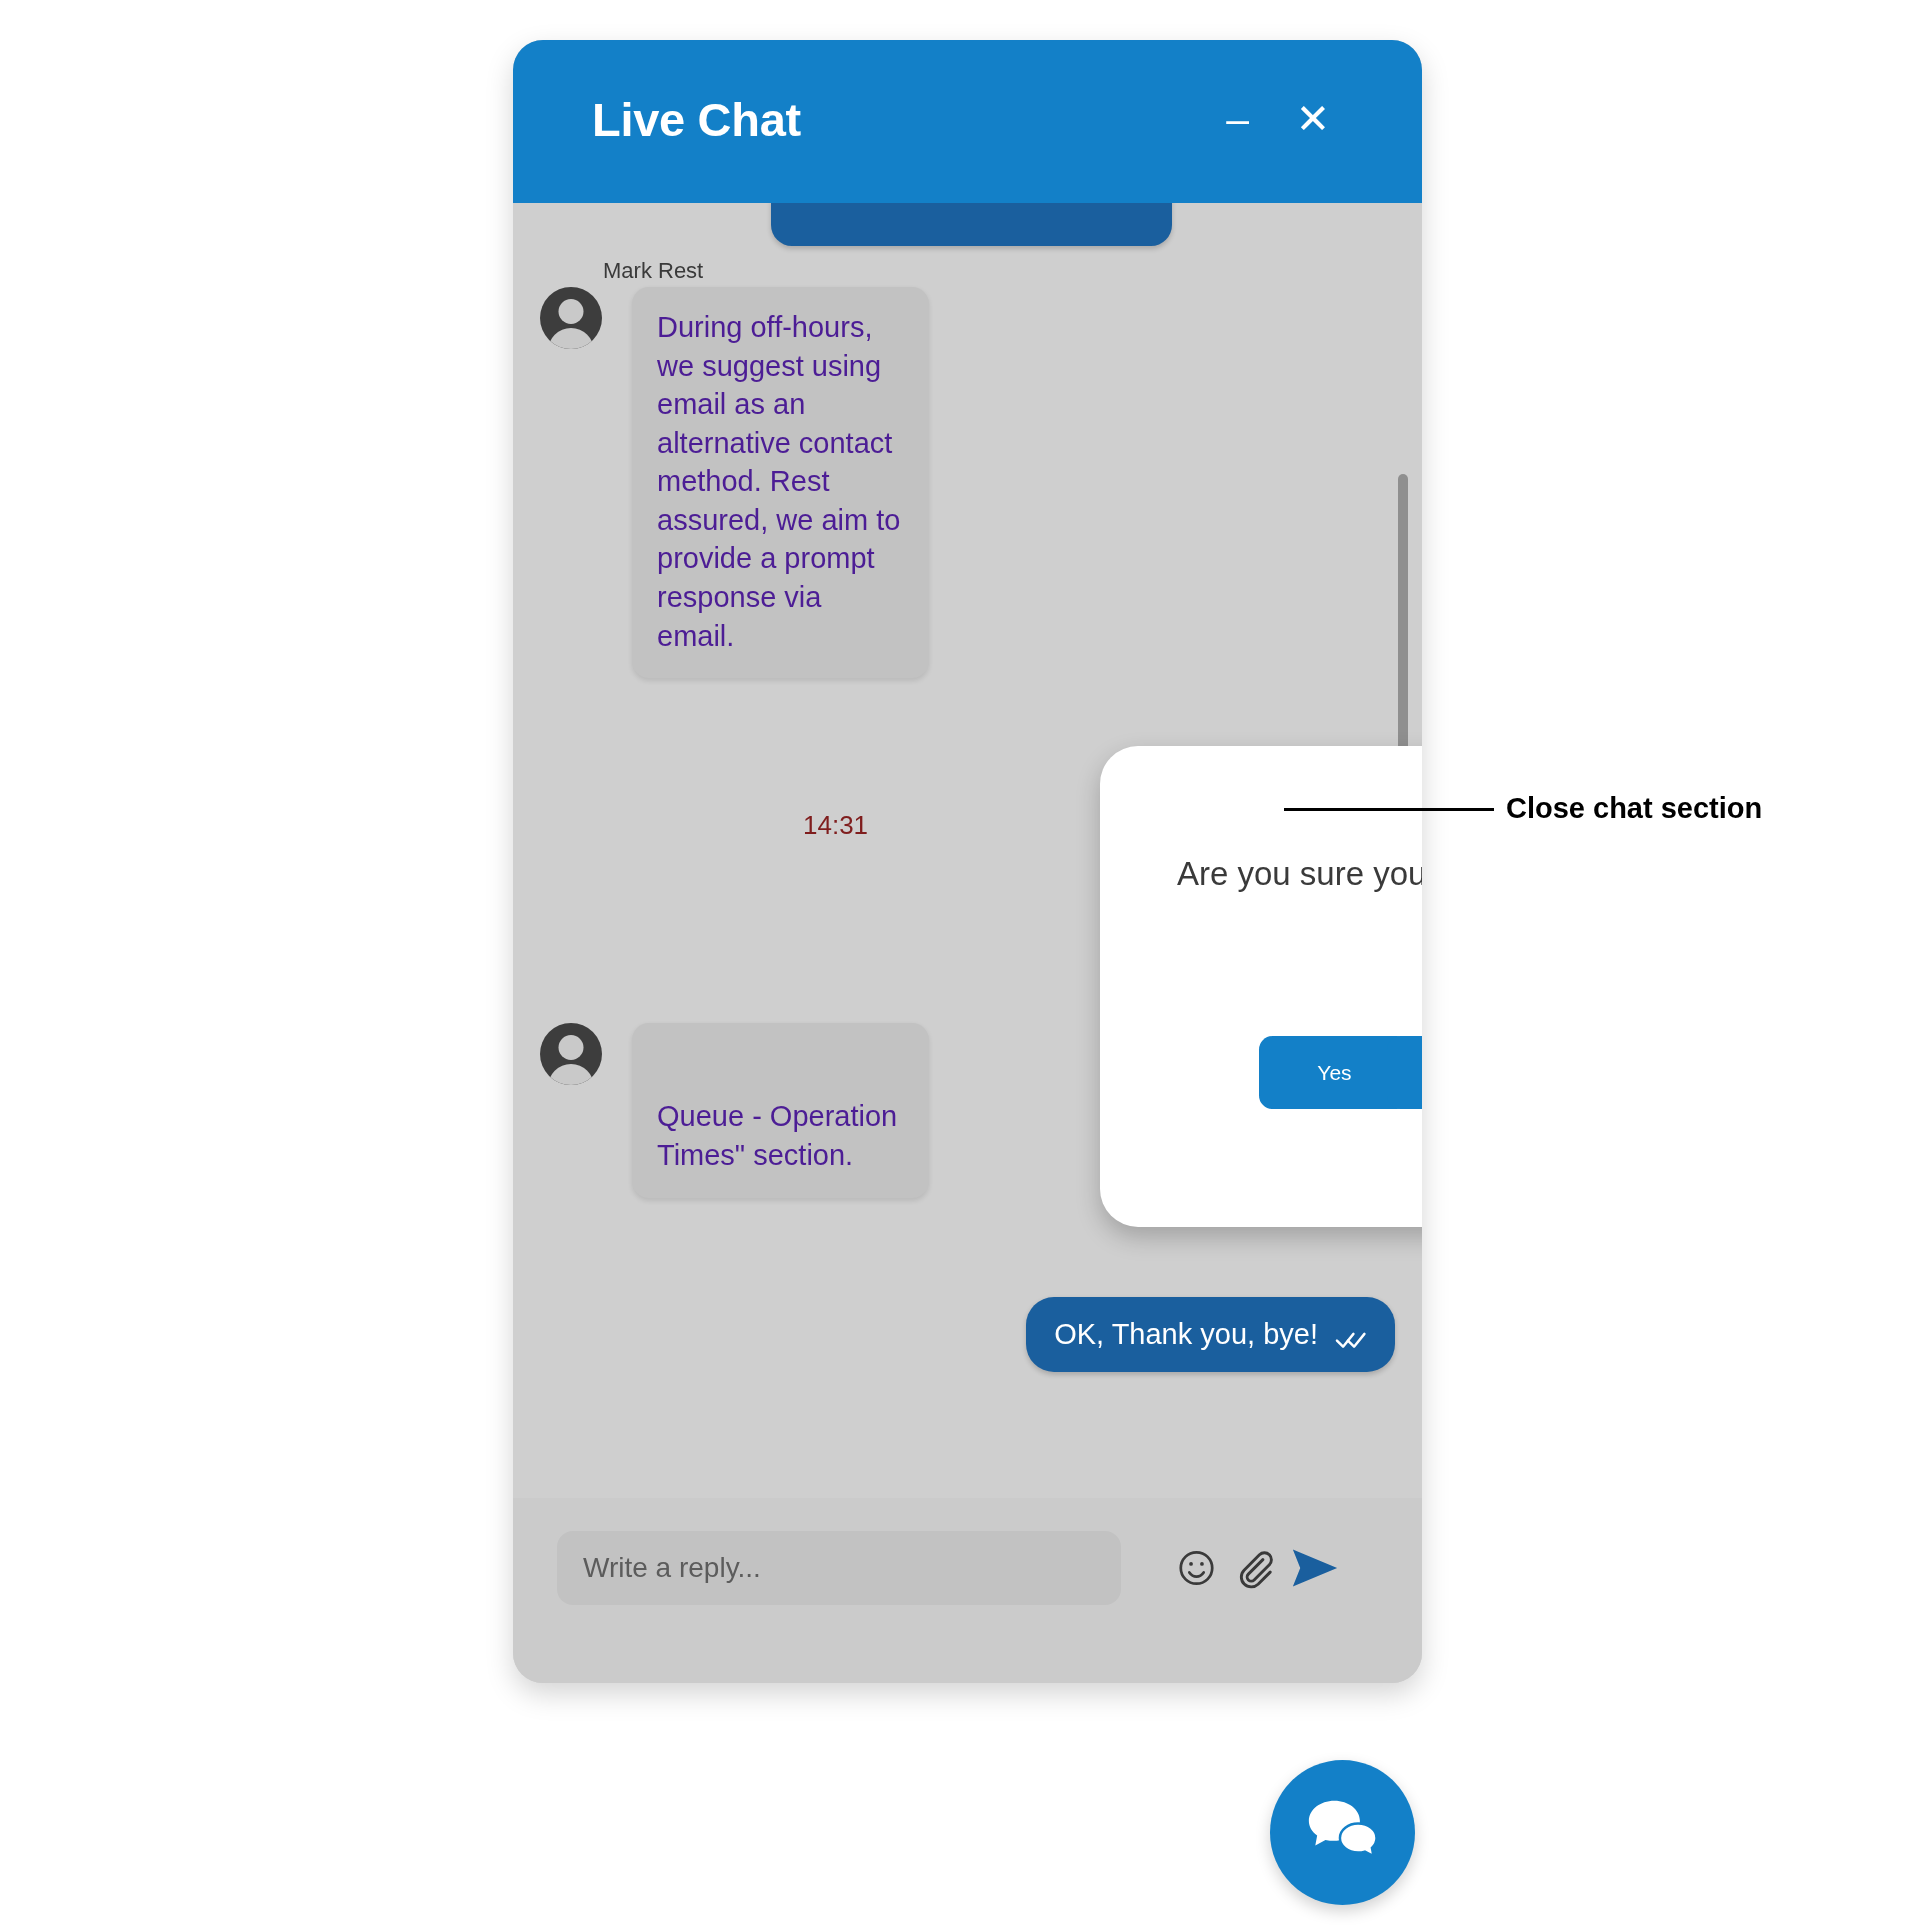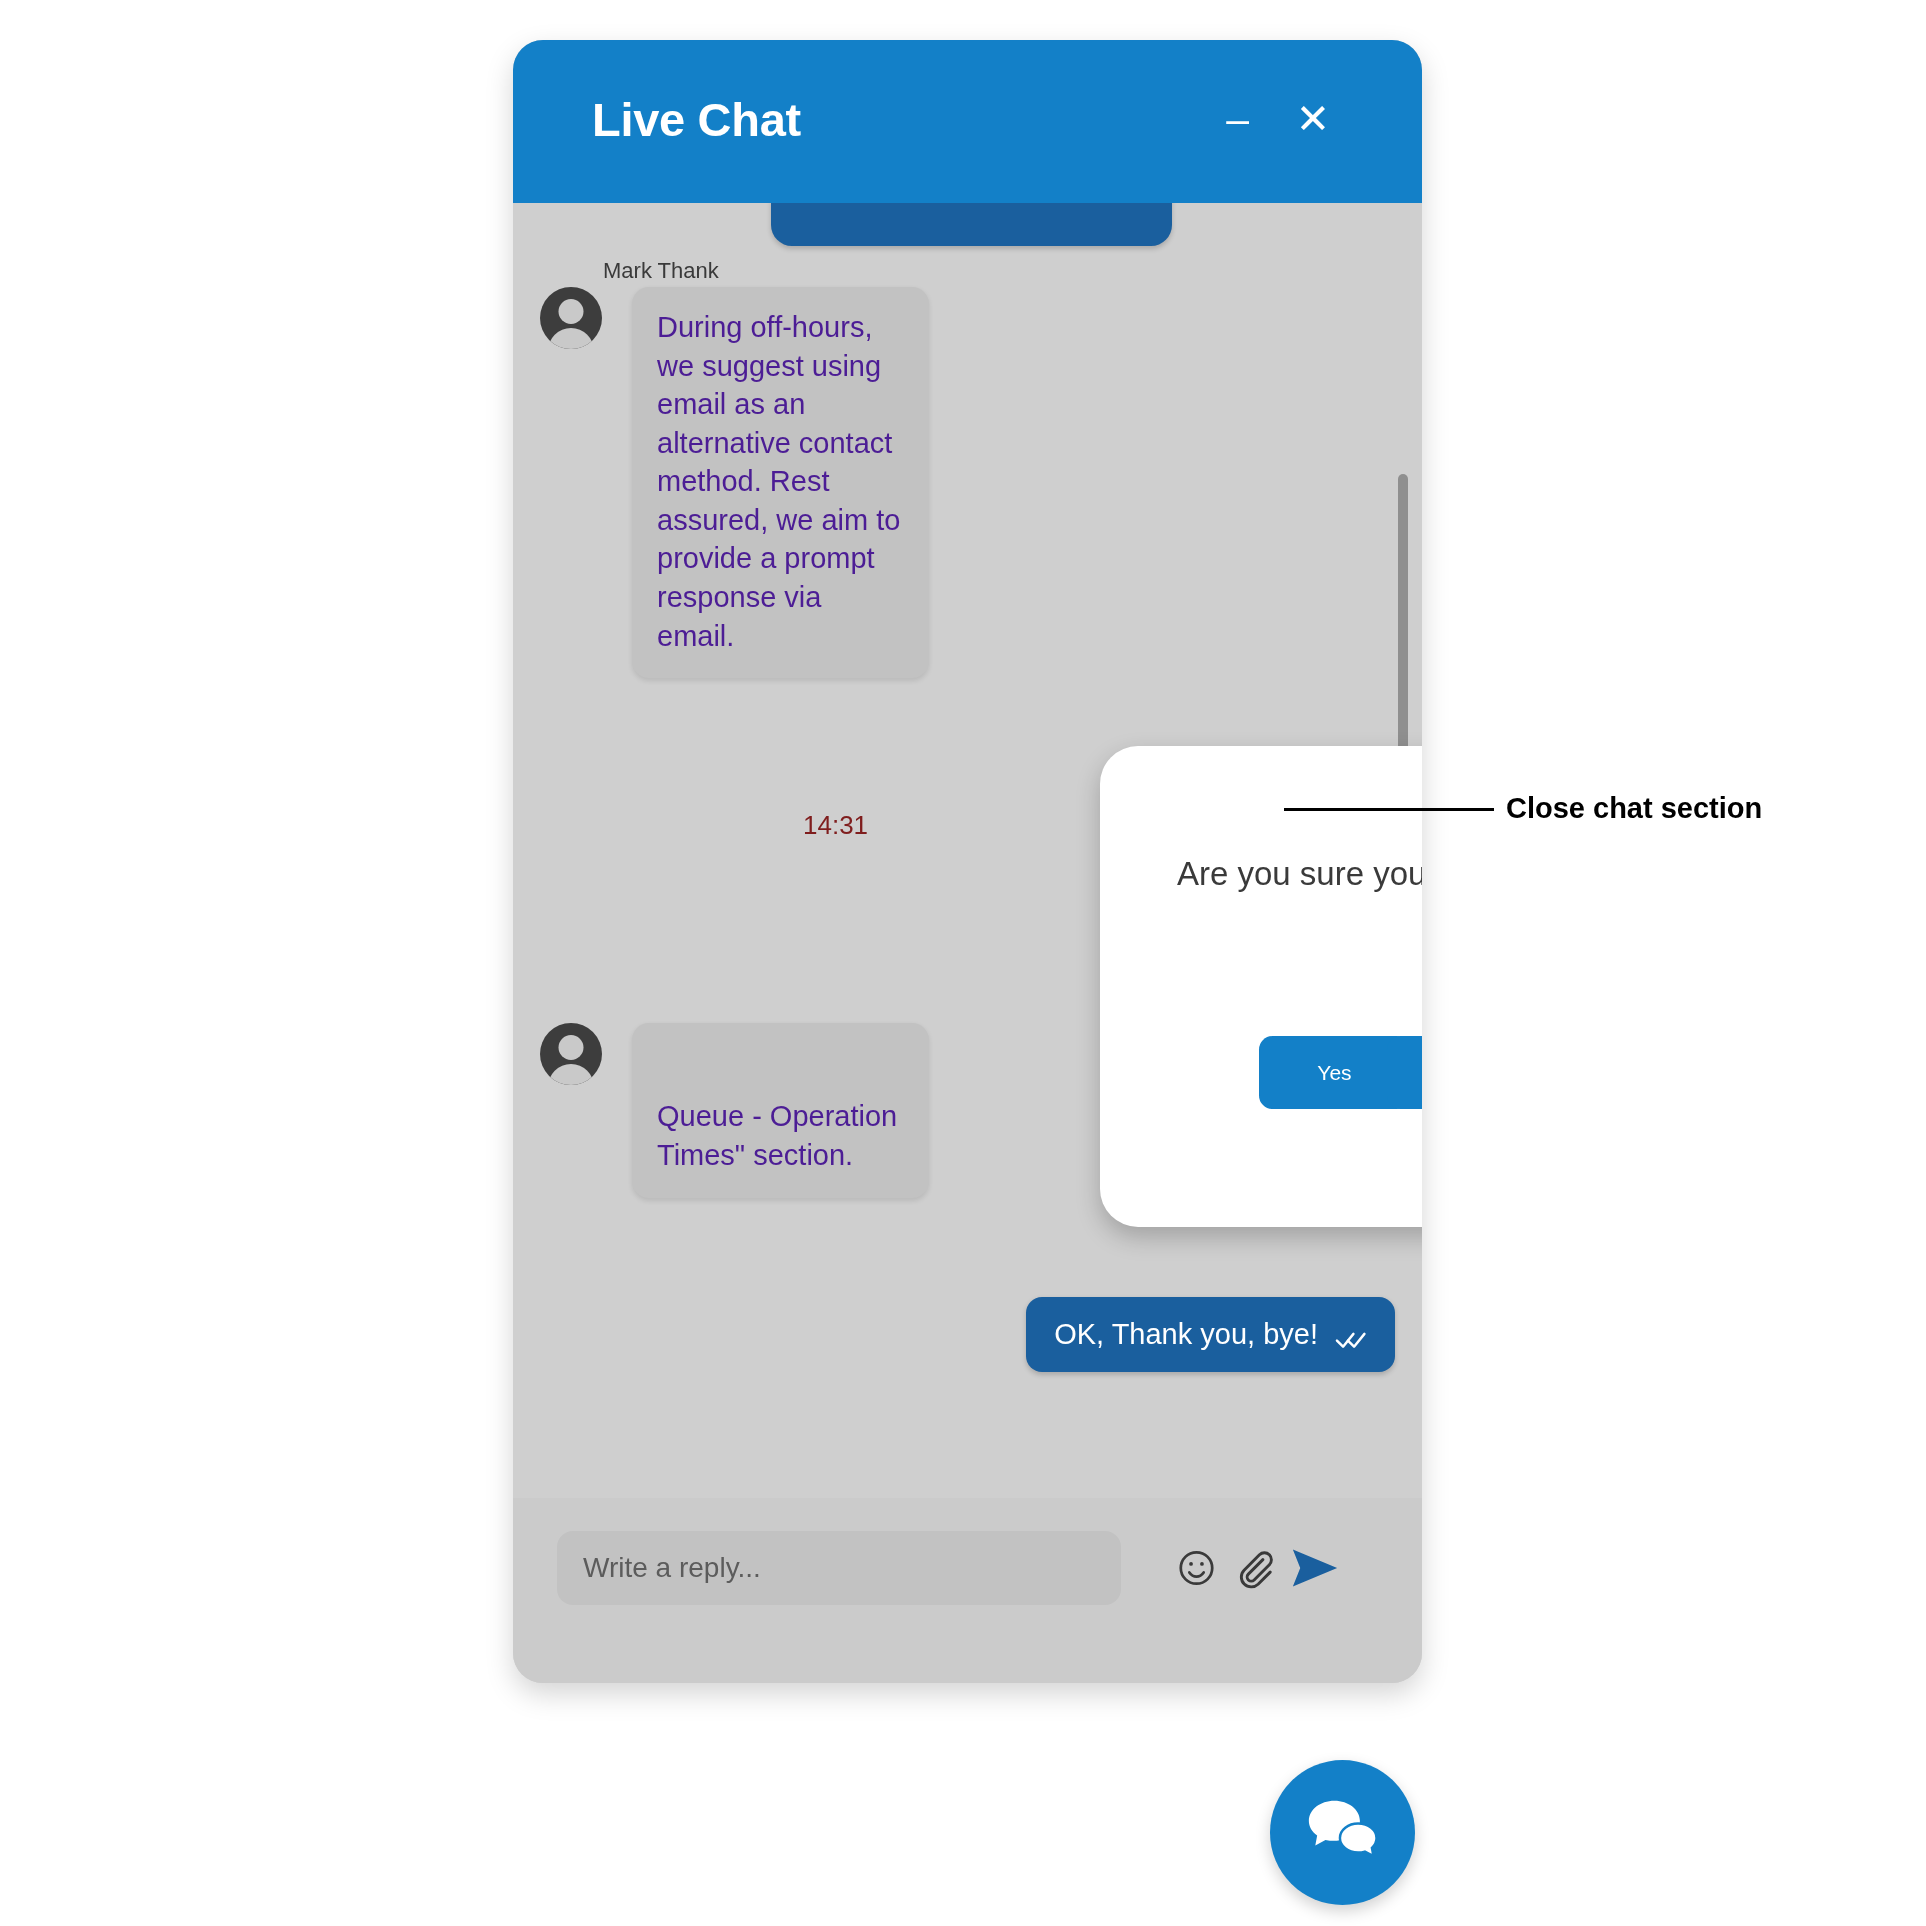--- a/index.html
+++ b/index.html
@@ -135,21 +135,21 @@
     padding: 21px 25px 23.4px 25px;
     font-size: 29px;
     line-height: 1.33;
     color: #4c1d95;
     box-shadow: 0 2.5px 5.5px rgba(0,0,0,0.10);
     white-space: pre-line;
   }
 
   .bubble-out {
     background: #1a5f9e;
-    border-radius: 16px;
+    border-radius: 28px;
     padding: 18.5px 28px;
     font-size: 29px;
     line-height: 1.3;
     color: #ffffff;
     box-shadow: 0 2.5px 5.5px rgba(0,0,0,0.18);
     display: inline-flex;
     align-items: center;
     gap: 17px;
     white-space: nowrap;
   }
@@ -293,21 +293,21 @@
 </style>
 </head>
 <body>
 
 <div id="chat-window">
 
   <div id="messages-area">
 
     <div id="clipped-top-bubble"></div>
 
-    <div class="sender-name" style="left:90px; top:55px;">Mark Thank</div>
+    <div class="sender-name" style="left:90px; top:55px;">Mark Rest</div>
 
     <div class="msg-row" style="left:27px; top:84px;">
       <div class="avatar">
         <div class="head"></div>
         <div class="body"></div>
       </div>
       <div class="bubble-in" style="margin-left:30px; width:240px; width:auto; max-width:247px;">During off-hours, we suggest using email as an alternative contact method. Rest assured, we aim to provide a prompt response via email.</div>
     </div>
 
     <div class="timestamp" style="left:290px; top:607px;">14:31</div>

